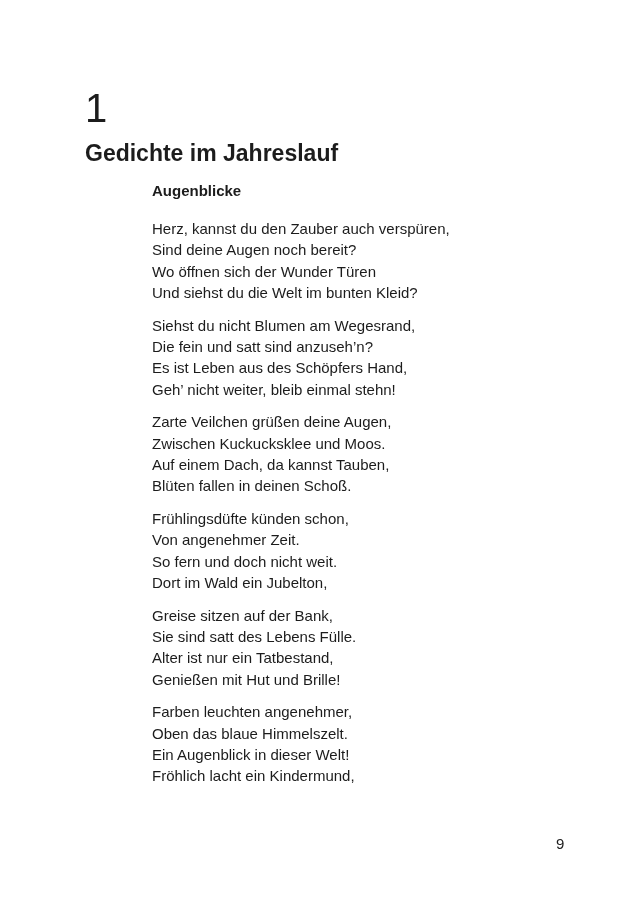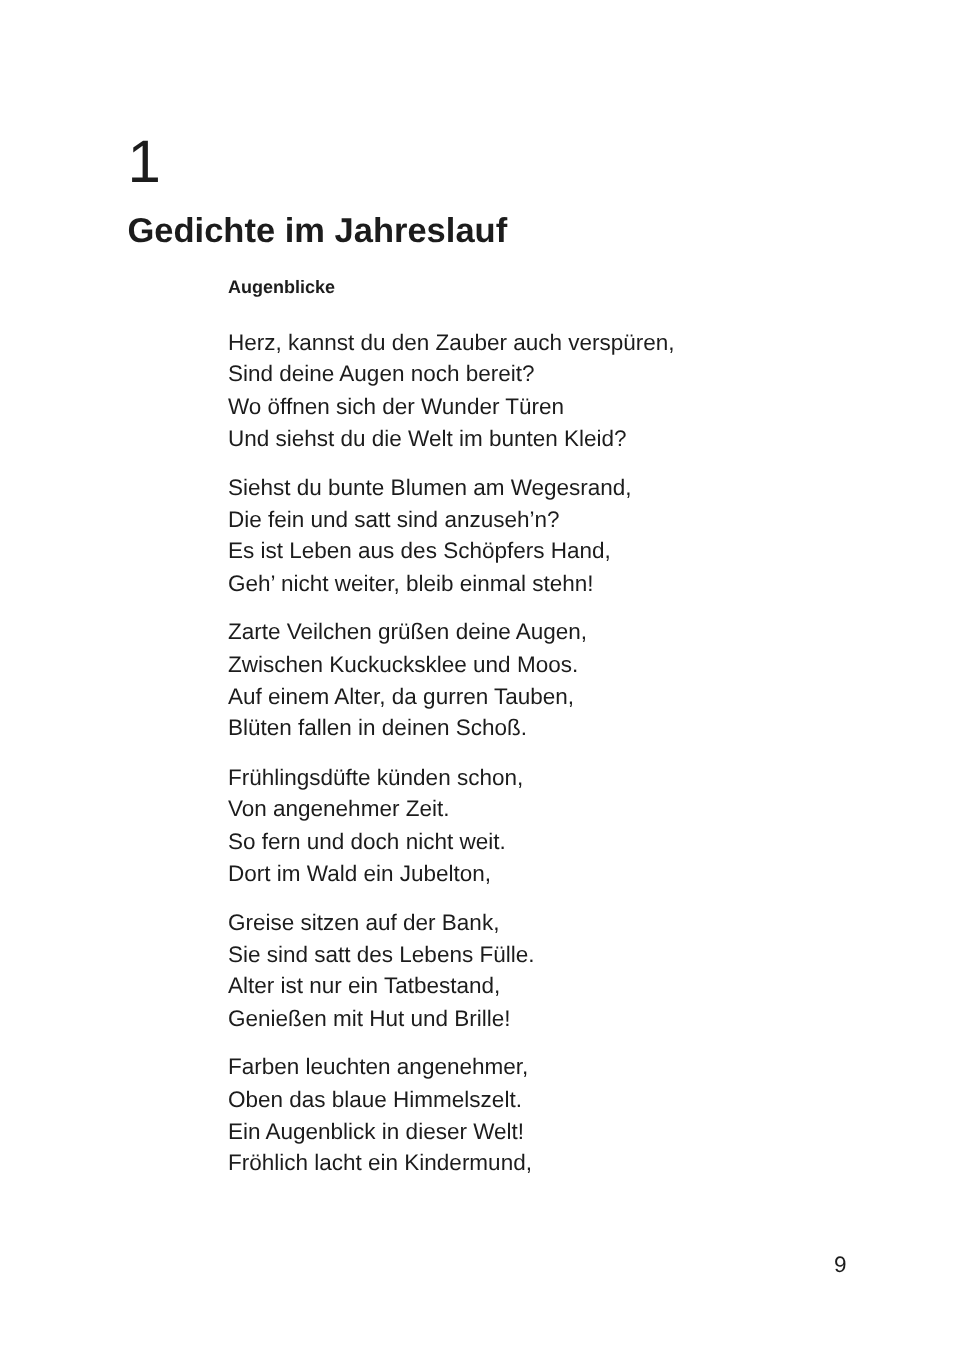--- a/index.html
+++ b/index.html
@@ -34,21 +34,21 @@
     font-weight: 700;
     color: #1c1c1c;
   }
   .poem {
     position: absolute;
     left: 152px;
     top: 181px;
     width: 420px;
   }
   .poem-title {
-    font-size: 12px;
+    font-size: 15px;
     line-height: 20px;
     font-weight: 700;
     margin-bottom: 17px;
     color: #1c1c1c;
   }
   .stanza {
     margin-bottom: 11.5px;
   }
   .line {
     font-size: 15px;
@@ -79,30 +79,30 @@
     <div class="poem-title">Augenblicke</div>
 
     <div class="stanza">
       <div class="line">Herz, kannst du den Zauber auch verspüren,</div>
       <div class="line">Sind deine Augen noch bereit?</div>
       <div class="line">Wo öffnen sich der Wunder Türen</div>
       <div class="line">Und siehst du die Welt im bunten Kleid?</div>
     </div>
 
     <div class="stanza">
-      <div class="line">Siehst du bunte Blumen am Wegesrand,</div>
+      <div class="line">Siehst du nicht Blumen am Wegesrand,</div>
       <div class="line">Die fein und satt sind anzuseh’n?</div>
       <div class="line">Es ist Leben aus des Schöpfers Hand,</div>
       <div class="line">Geh’ nicht weiter, bleib einmal stehn!</div>
     </div>
 
     <div class="stanza">
       <div class="line">Zarte Veilchen grüßen deine Augen,</div>
       <div class="line">Zwischen Kuckucksklee und Moos.</div>
-      <div class="line">Auf einem Alter, da gurren Tauben,</div>
+      <div class="line">Auf einem Dach, da kannst Tauben,</div>
       <div class="line">Blüten fallen in deinen Schoß.</div>
     </div>
 
     <div class="stanza">
       <div class="line">Frühlingsdüfte künden schon,</div>
       <div class="line">Von angenehmer Zeit.</div>
       <div class="line">So fern und doch nicht weit.</div>
       <div class="line">Dort im Wald ein Jubelton,</div>
     </div>
 

